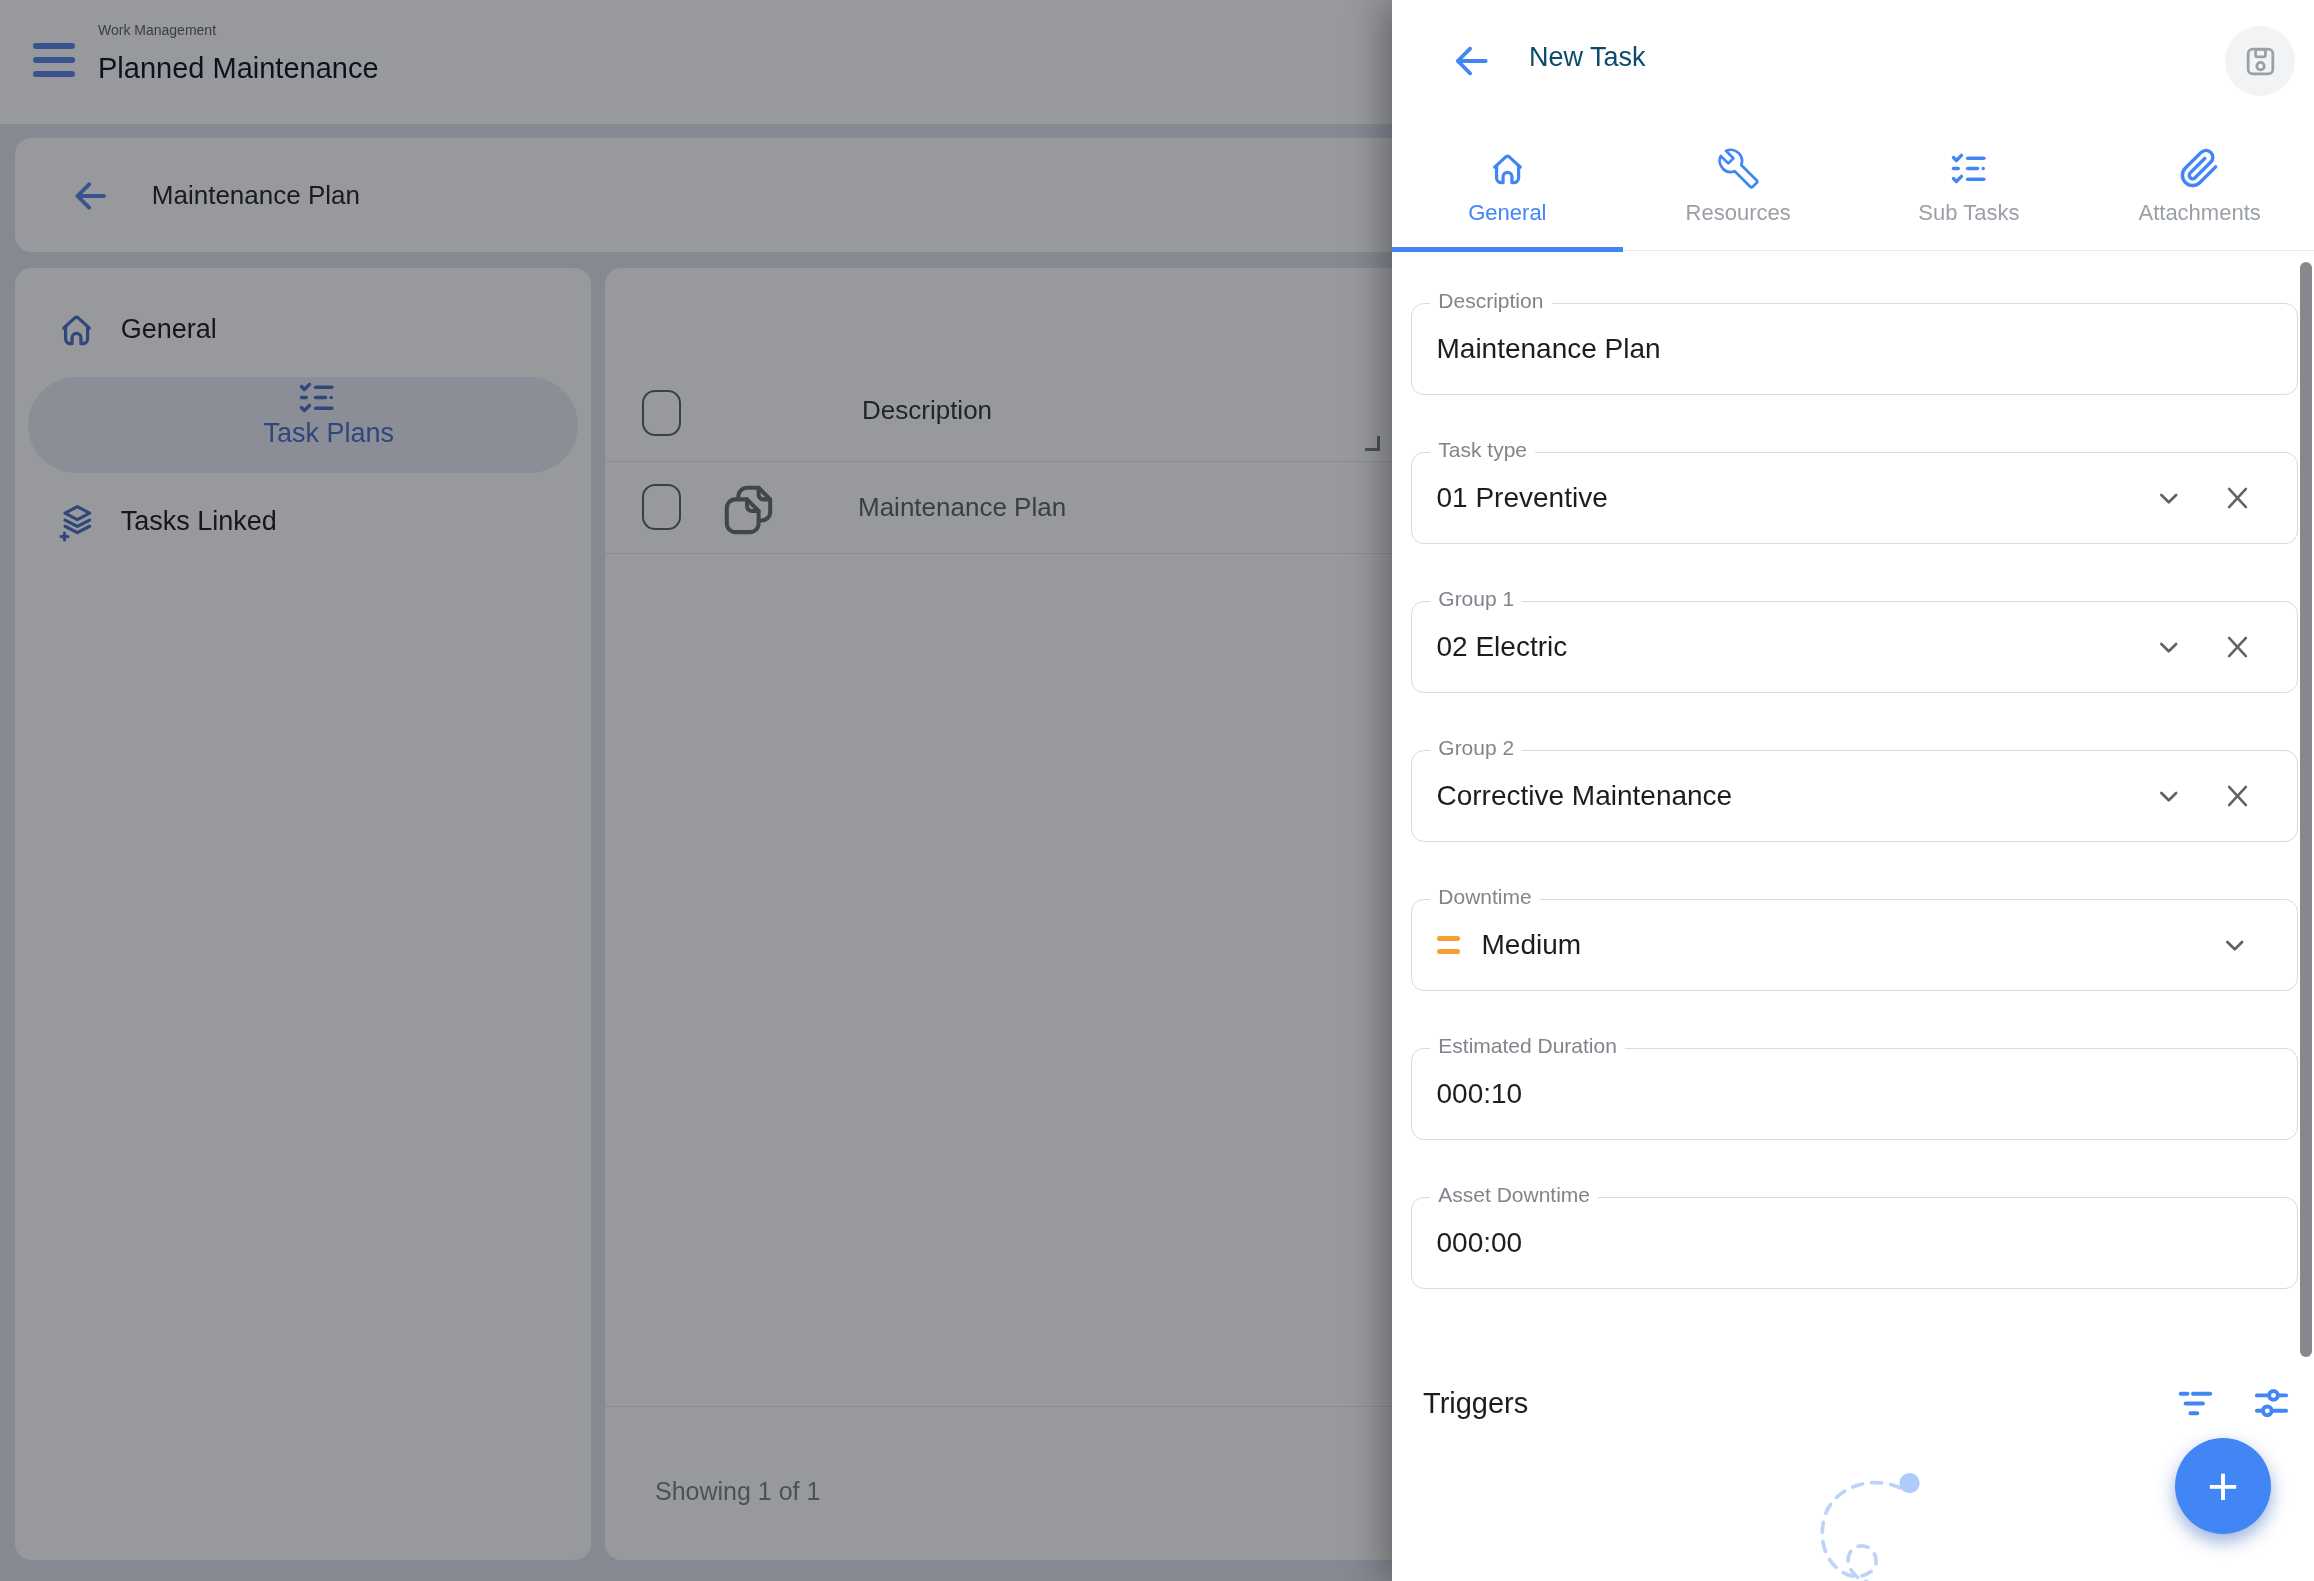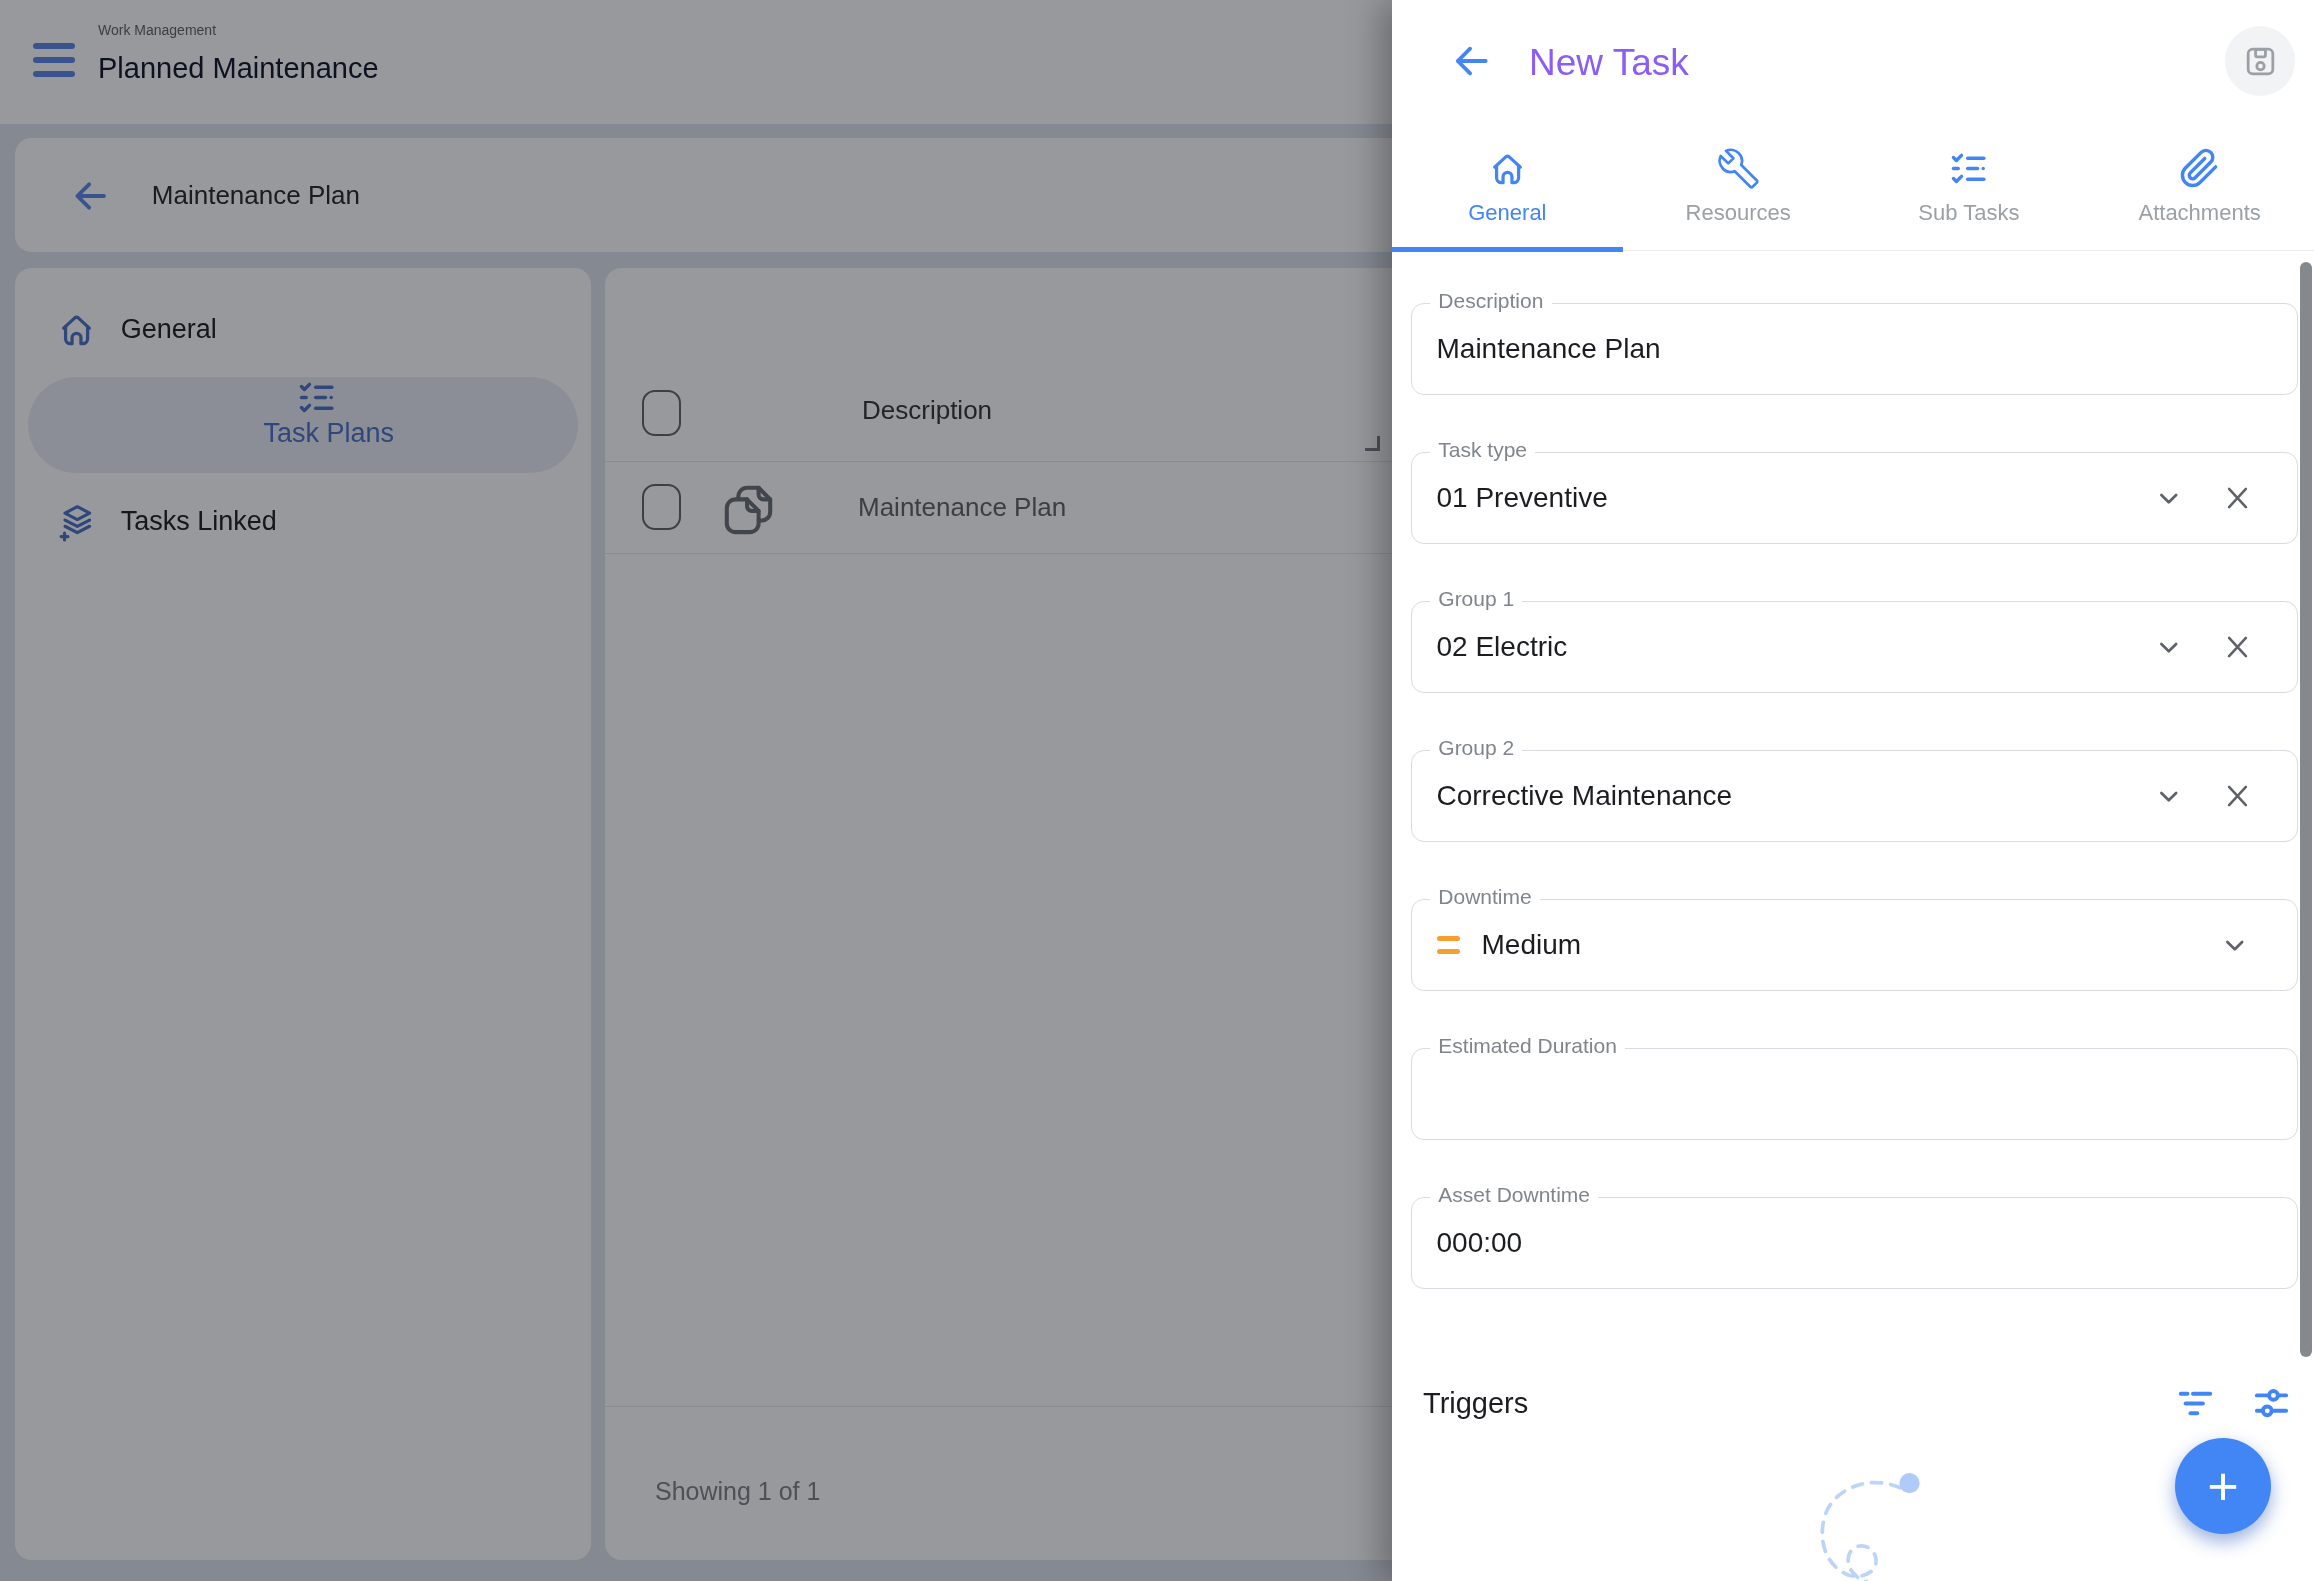--- a/index.html
+++ b/index.html
@@ -37,21 +37,21 @@
   .td-desc { position:absolute; left:253px; top:29.5px; font-size:26px; color:#5f6368; }
   .tfoot-divider { position:absolute; left:0; top:1138px; width:100%; border-top:1.8px solid #e7e9ec; }
   .tfoot-label { position:absolute; left:50px; top:1174px; font-size:25px; color:#7d838a;margin-top:35px; }
 
   .scrim { position:absolute; inset:0; background:rgba(10,13,18,0.42); cursor:pointer; }
 
   
   .drawer { position:absolute; left:1392px; top:0; width:923px; height:1582px; background:#fff; box-shadow:-11px 0 33px rgba(0,0,0,0.30); overflow:hidden; }
   .d-header { position:relative; height:124px; }
   .d-back { position:absolute; left:57px; top:39px; width:44px; height:44px; color:#4285f4; cursor:pointer; }
-  .d-title { position:absolute; left:137px; top:42px; font-size:37px; color:#8b5cf6; }
+  .d-title { position:absolute; left:137px; top:42px; font-size:27px; color:#0c4a6e; }
   .d-save { position:absolute; right:20px; top:26px; width:70px; height:70px; border-radius:50%; background:#f2f3f5; border:none; display:flex; align-items:center; justify-content:center; cursor:pointer; }
   .d-save svg { width:37px; height:37px; color:#9aa0a6; }
 
   .tabs { position:relative; height:127px; display:flex; border-bottom:1.8px solid #e9eaec; }
   .tab { flex:1; display:flex; flex-direction:column; align-items:center; justify-content:center; gap:11px; cursor:pointer; position:relative; }
   .tab-icon { width:41px; height:41px; color:#4285f4; }
   .tab-label { font-size:22px; color:#9aa0a6; }
   .tab.active .tab-label { color:#4285f4; }
   .tab.active::after { content:""; position:absolute; left:0; right:0; bottom:-1.8px; height:4.6px; background:#4285f4; }
 
@@ -284,20 +284,21 @@
         <span class="field-value">Medium</span>
         <span class="chev solo">
           <svg viewBox="0 0 24 24" fill="none" stroke="currentColor" stroke-width="2.2" stroke-linecap="round" stroke-linejoin="round">
               <path d="M6 9.5 l6 6 6 -6"></path>
             </svg>
         </span>
       </div>
 
       <div class="field">
         <span class="field-label">Estimated Duration</span>
+        <input type="text" value="000:10" style="">
       </div>
 
       <div class="field">
         <span class="field-label">Asset Downtime</span>
         <input type="text" value="000:00" style="">
       </div>
 
     </div>
 
     <div class="triggers-row">

